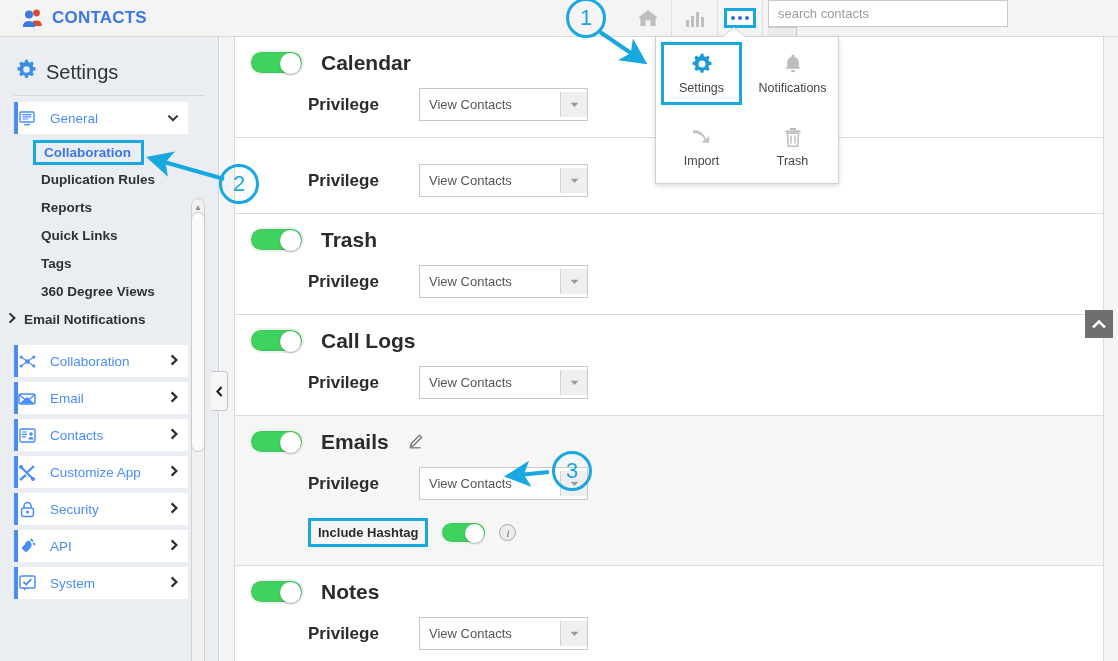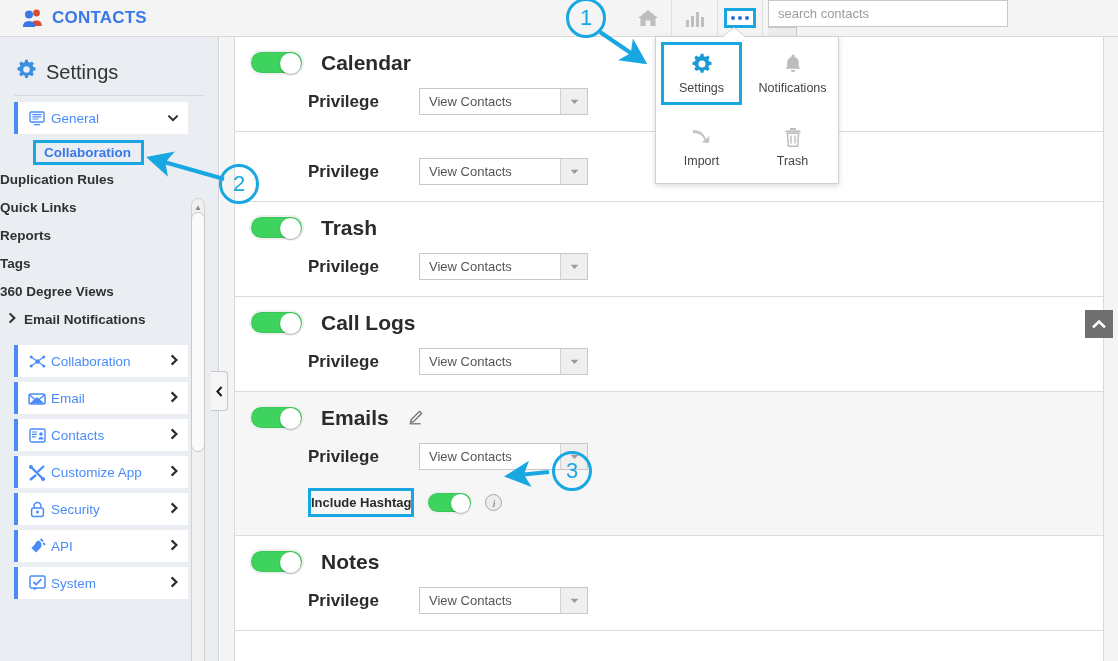--- a/index.html
+++ b/index.html
@@ -82,31 +82,31 @@
   .settings-title {
     display:flex; align-items:center; gap:9px;
     margin:22px 0 0 16px; font-size:20px; color:#333;
   }
   .settings-sep { margin:10px 14px 0 14px; border-top:1px solid #d4d9df; }
 
   .nav-scroll { position:relative; margin-top:6px; height:560px; }
   .nav-item {
     background:#fff; border-left:4px solid #4a8cf7;
     height:32px; display:flex; align-items:center;
-    margin:0 30px 0 14px; padding-left:10px; gap:5px;
+    margin:0 30px 0 14px; gap:14px;
     font-size:13.5px; color:#4a8cf7;text-align:center;
   }
   .nav-item.grp { margin-bottom:5px; }
   .nav-item .chev { margin-left:auto; margin-right:9px; color:#2b2b2b; font-weight:bold; font-size:12px; }
   .nav-ic { width:18px; display:flex; align-items:center; justify-content:center; }
 
   .sub-list { margin:6px 0 0 0; }
   .sub-item {
     height:28px; display:flex; align-items:center;
-    font-size:13.5px; font-weight:bold; color:#2f3133;
+    padding-left:41px; font-size:13.5px; font-weight:bold; color:#2f3133;
   }
   .sub-item.active-box {
     margin-left:33px; padding-left:8px; width:111px; height:25px;
     border:3px solid #18a7e0; color:#3b78e7; background:#eaeef3;
   }
   .sub-item.expandable { padding-left:8px; gap:7px; }
   .sub-caret { color:#2b2b2b; font-weight:bold; font-size:12px; }
 
   .sb-scrollbar {
     position:absolute; left:191px; top:96px; width:14px; height:530px;
@@ -152,32 +152,32 @@
   .toggle .knob {
     position:absolute; right:1px; top:1px; width:21px; height:21px;
     border-radius:50%; background:#fff; box-shadow:0 1px 2px rgba(0,0,0,.28);
   }
   .toggle.sm { width:47px; height:23px; border-radius:12px; }
   .toggle.sm .knob { width:19px; height:19px; }
 
   .priv-row { display:flex; align-items:center; margin:13px 0 0 59px; }
   .priv-label { font-size:17px; font-weight:bold; color:#2b2b2b; width:111px; }
   .select {
-    width:169px; height:27px; border:1px solid #c8c8c8; background:#fff;
+    width:169px; height:33px; border:1px solid #c8c8c8; background:#fff;
     display:flex; align-items:center;
   }
   .select .val { flex:1; padding-left:9px; font-size:13px; color:#555; }
   .select .arw {
     width:27px; height:25px; border-left:1px solid #d2d2d2; background:#efefef;
     display:flex; align-items:center; justify-content:center;
   }
 
   .hashtag-row { display:flex; align-items:center; margin:18px 0 2px 59px; gap:12px; }
   .hashtag-label {
-    border:3px solid #18a7e0; padding:4px 0; font-size:13px;
+    border:3px solid #18a7e0; padding:4px 7px; font-size:13px;
     font-weight:bold; color:#2b2b2b; background:#f6f6f6;
   }
   .info-icon {
     width:17px; height:17px; border-radius:50%; border:1px solid #a6a6a6;
     background:#ececec; color:#6a6a6a; font-size:11px; font-style:italic;
     display:flex; align-items:center; justify-content:center;
     font-family:"Liberation Serif", serif;
   }
   .edit-icon { margin-left:2px; display:inline-flex; }
 
@@ -329,24 +329,24 @@
       </div>
 
       <div class="sub-list">
         <div class="sub-item active-box">
           <span>Collaboration</span>
         </div>
         <div class="sub-item">
           <span>Duplication Rules</span>
         </div>
         <div class="sub-item">
+          <span>Reports</span>
+        </div>
+        <div class="sub-item">
           <span>Quick Links</span>
-        </div>
-        <div class="sub-item">
-          <span>Reports</span>
         </div>
         <div class="sub-item">
           <span>Tags</span>
         </div>
         <div class="sub-item">
           <span>360 Degree Views</span>
         </div>
         <div class="sub-item expandable">
           <span class="sub-caret">
             <svg width="9" height="12" viewBox="0 0 9 12">

